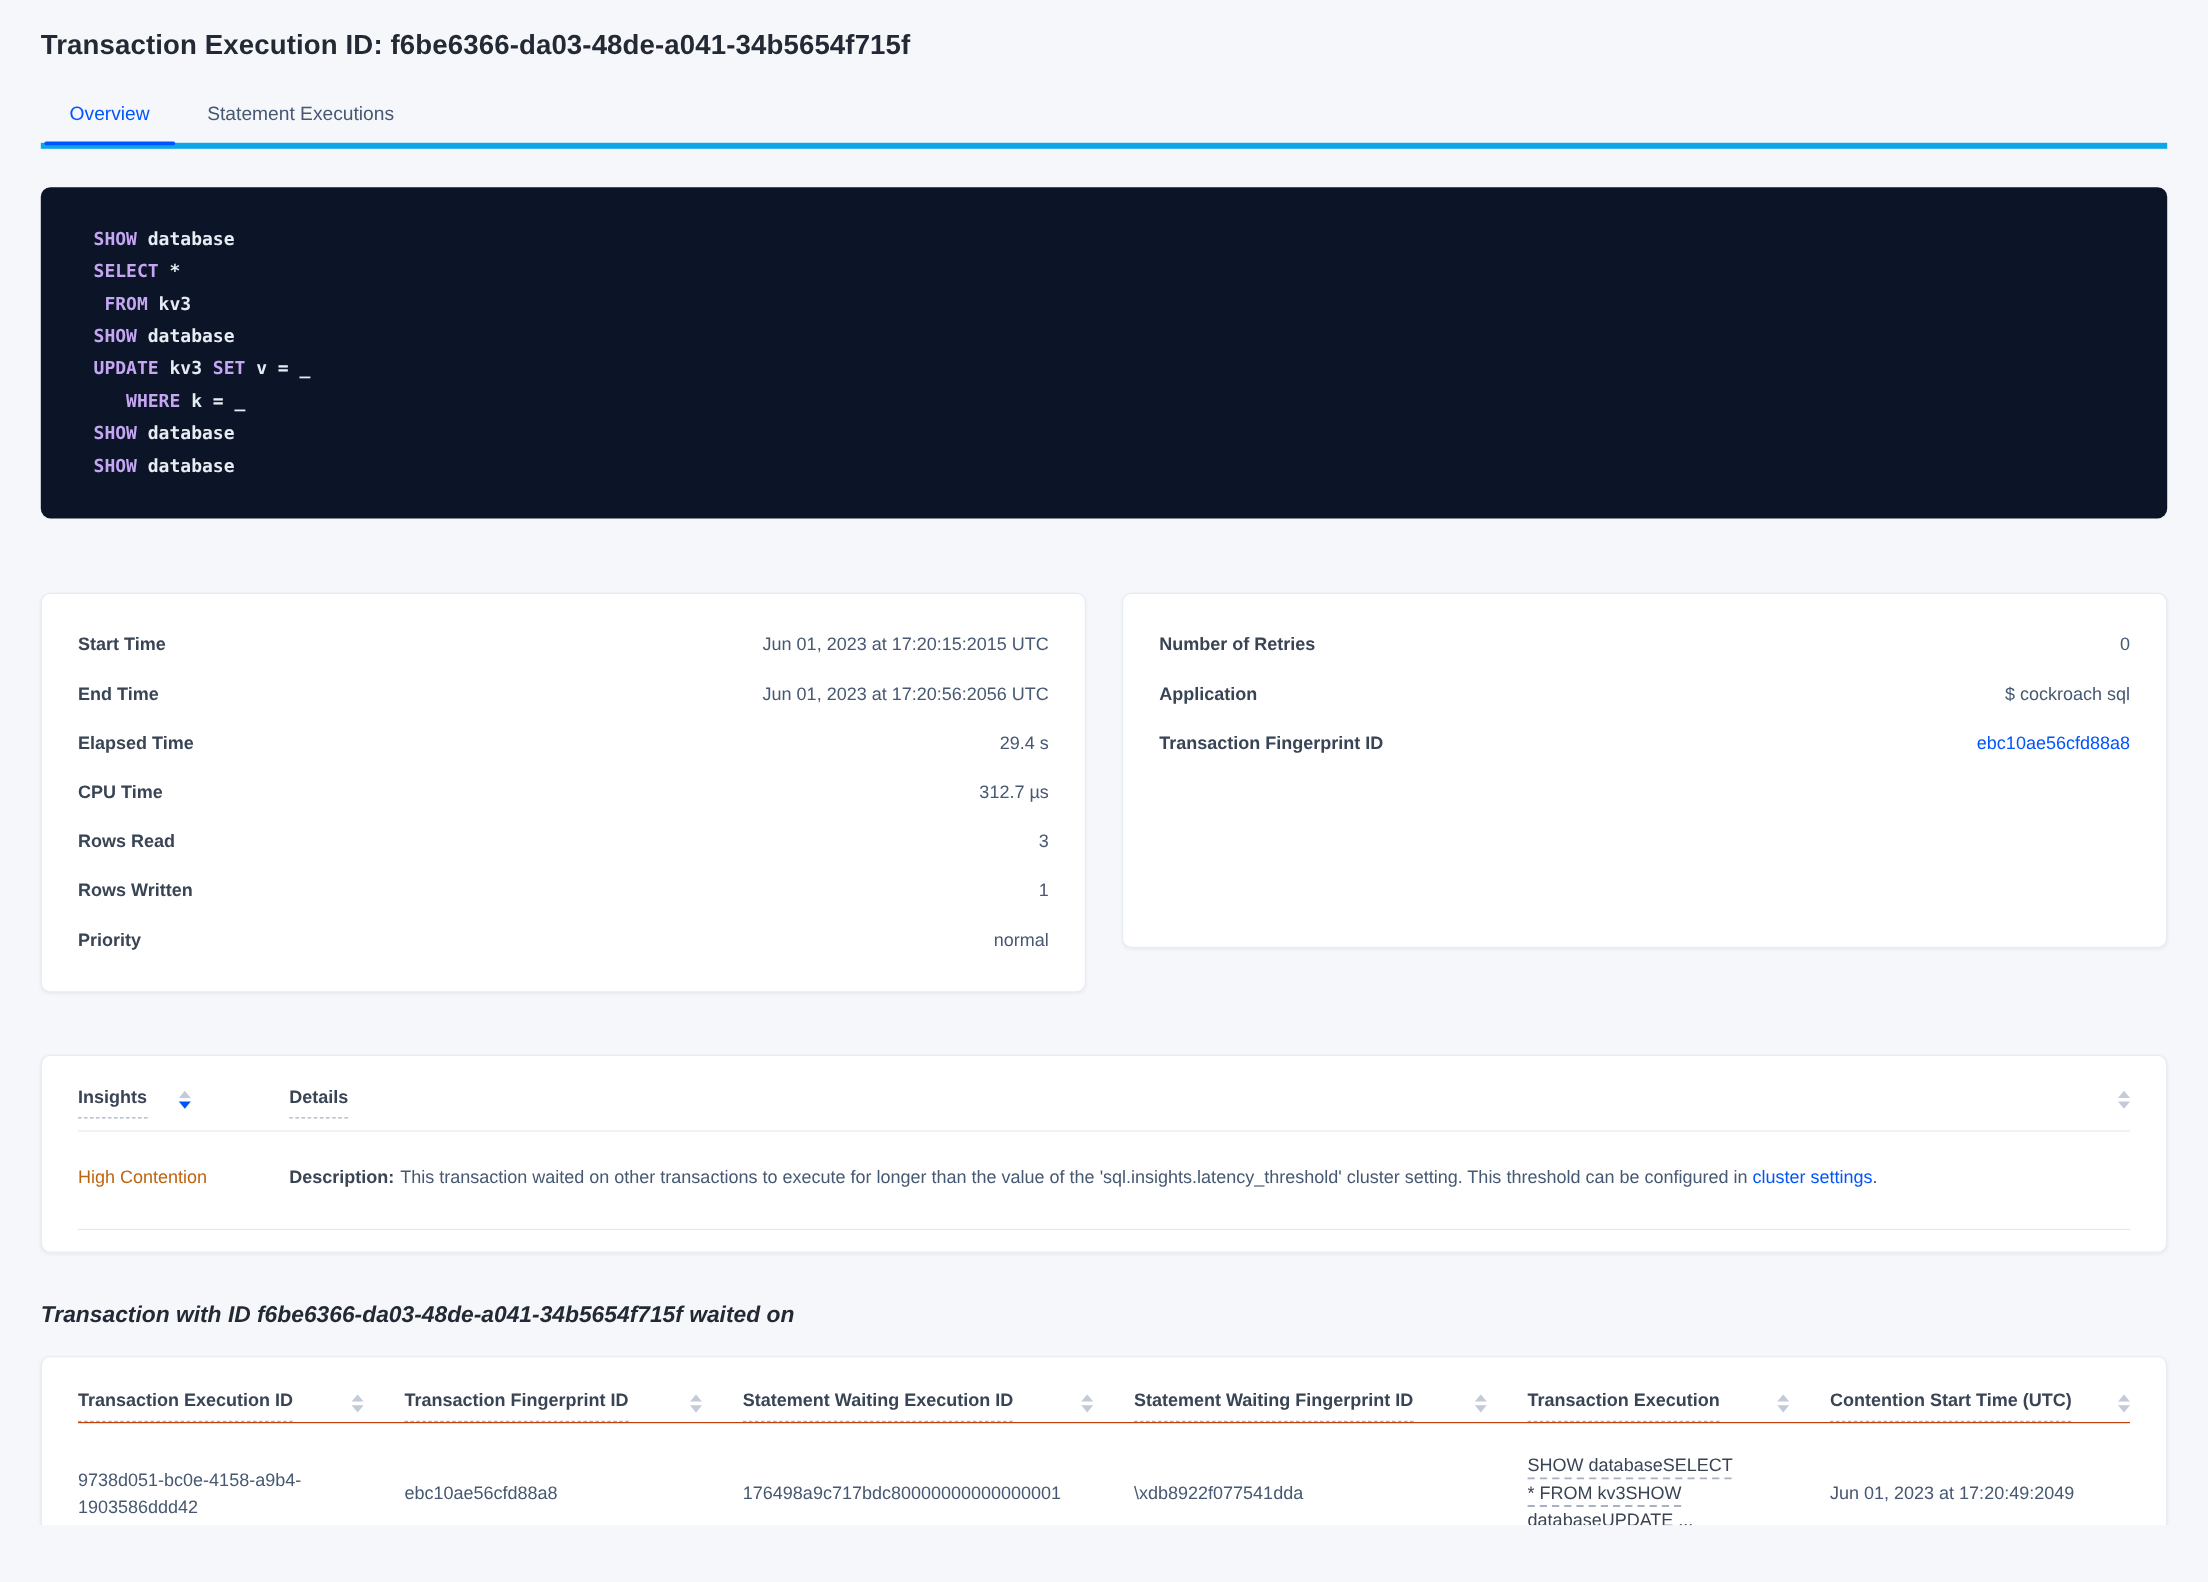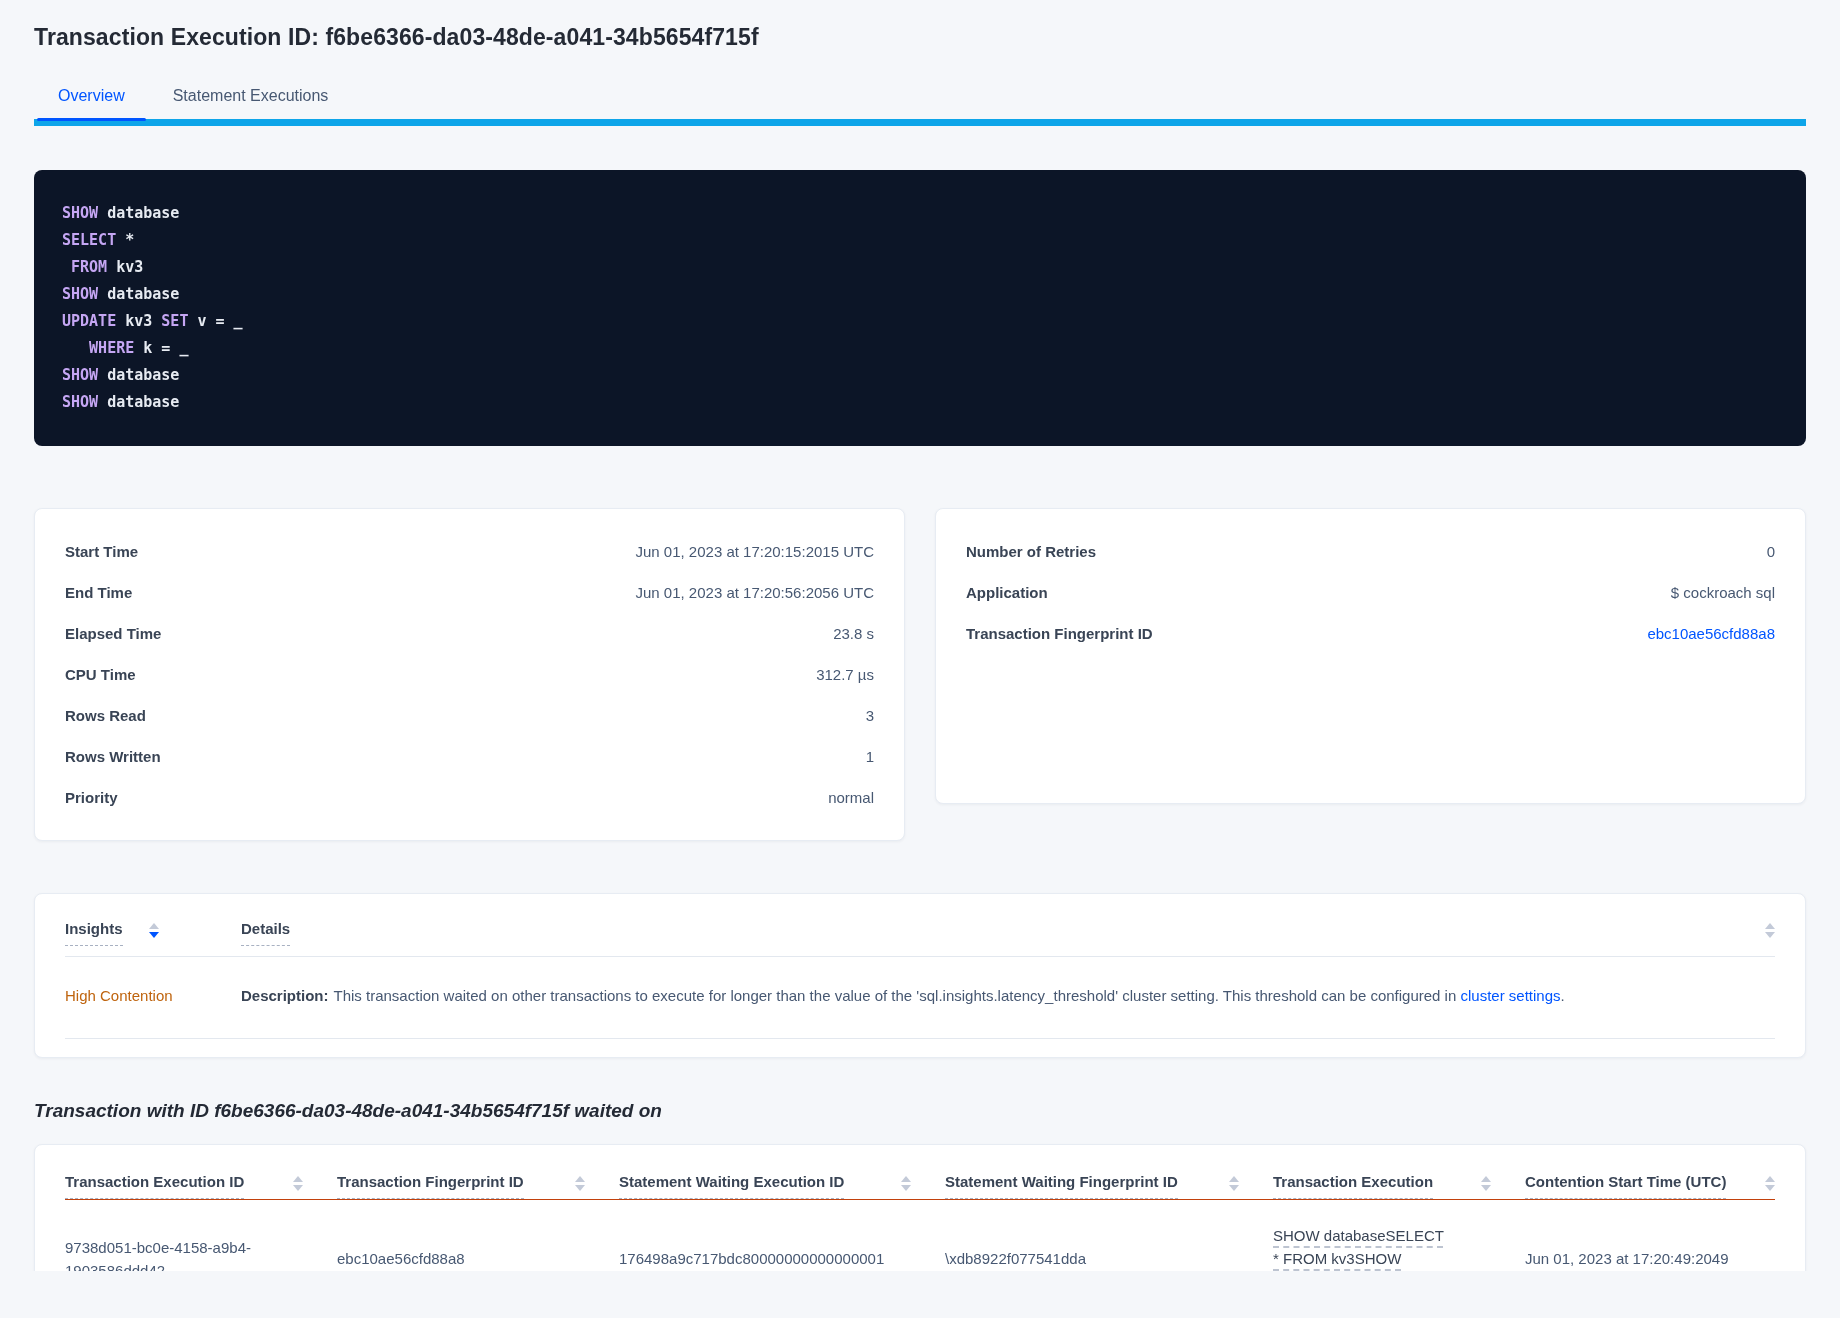--- a/index.html
+++ b/index.html
@@ -14,37 +14,37 @@
     padding: 0 34px;
   }
   
   .page-title {
     padding-top: 24px;
     font-size: 23px; font-weight: 700; color: #242a35;
     letter-spacing: .1px;
   }
   .tabs {
     display: flex; margin-top: 28px;
-    border-bottom: 7px solid #0ea5e9;
+    border-bottom: 5px solid #0ea5e9;
   }
   .tab {
     padding: 8px 24px 14px; font-size: 16px; color: #475872;
     position: relative; cursor: pointer;
   }
   .tab.active { color: #0055ff; }
   .tab.active::after {
     content:""; position:absolute; left:3px; right:3px; bottom:-2px;
     height:3px; background:#0055ff; border-radius:2px;
   }
   
   .sql-box {
-    margin-top: 44px;
+    margin-top: 32px;
     background: #0c1527;
     border-radius: 8px;
-    padding: 30px 28px;
+    padding: 30px 44px;
     font-family: "DejaVu Sans Mono", monospace;
     font-size: 15px; font-weight: 700; line-height: 27px;
     white-space: pre;
     min-height: 265px;
   }
   .sql-kw { color: #c5a6f3; }
   .sql-id { color: #e7ebf2; }
   
   .card {
     background:#fff; border:1px solid #e7ecf3; border-radius:8px;
@@ -120,21 +120,21 @@
       <div class="summary-row">
         <span class="summary-label">Start Time</span>
         <span class="summary-value">Jun 01, 2023 at 17:20:15:2015 UTC</span>
       </div>
       <div class="summary-row">
         <span class="summary-label">End Time</span>
         <span class="summary-value">Jun 01, 2023 at 17:20:56:2056 UTC</span>
       </div>
       <div class="summary-row">
         <span class="summary-label">Elapsed Time</span>
-        <span class="summary-value">23.8 s</span>
+        <span class="summary-value">29.4 s</span>
       </div>
       <div class="summary-row">
         <span class="summary-label">CPU Time</span>
         <span class="summary-value">312.7 µs</span>
       </div>
       <div class="summary-row">
         <span class="summary-label">Rows Read</span>
         <span class="summary-value">3</span>
       </div>
       <div class="summary-row">

